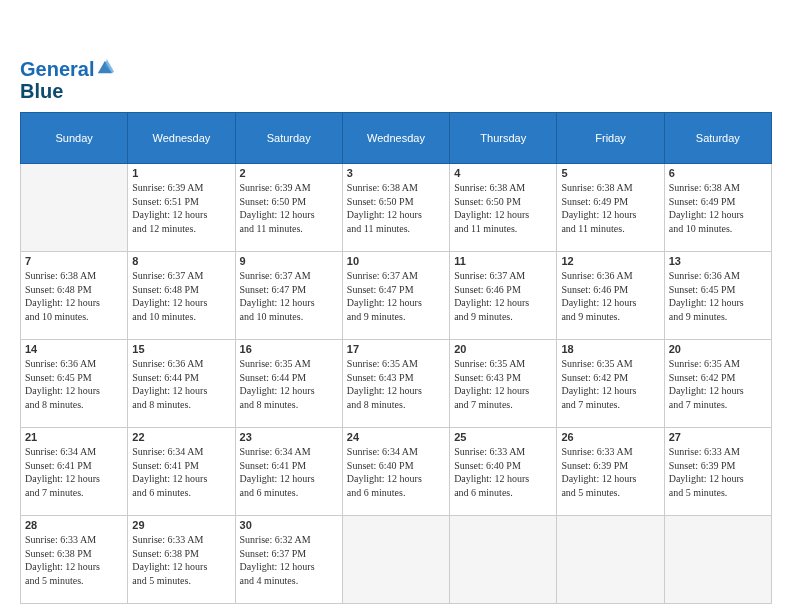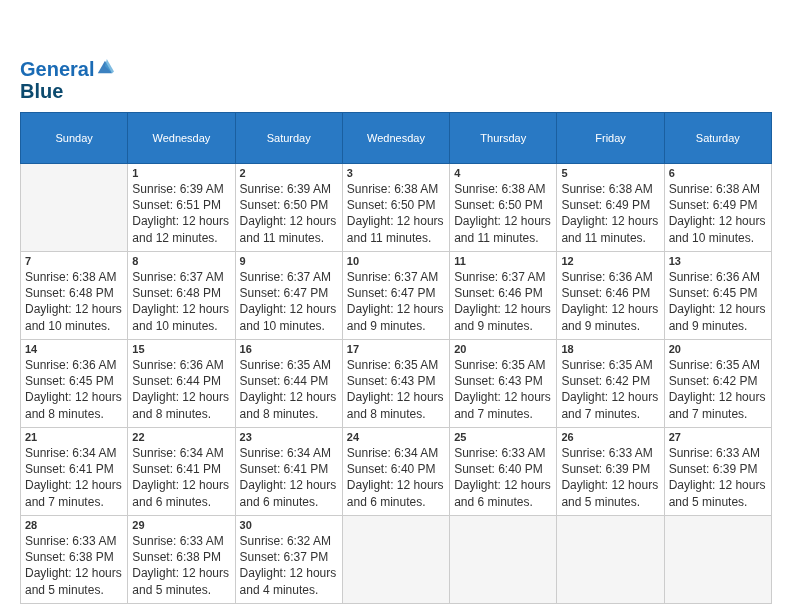--- a/index.html
+++ b/index.html
@@ -82,23 +82,24 @@
     .calendar td.empty {
       background: #f5f5f5;
     }
     .day-num {
       font-size: 11px;
       font-weight: bold;
       display: block;
       margin-bottom: 2px;
     }
     .cell-text {
-      font-size: 12px;
+      font-size: 10px;
       line-height: 1.35;
       color: #333;
+      font-family: Liberation Serif, serif;
     }
   </style>
 </head>
 <body>
 
 <div class="page">
   <div class="header">
     <div class="logo">
       <div>
         <div style="display:flex;align-items:center;">

